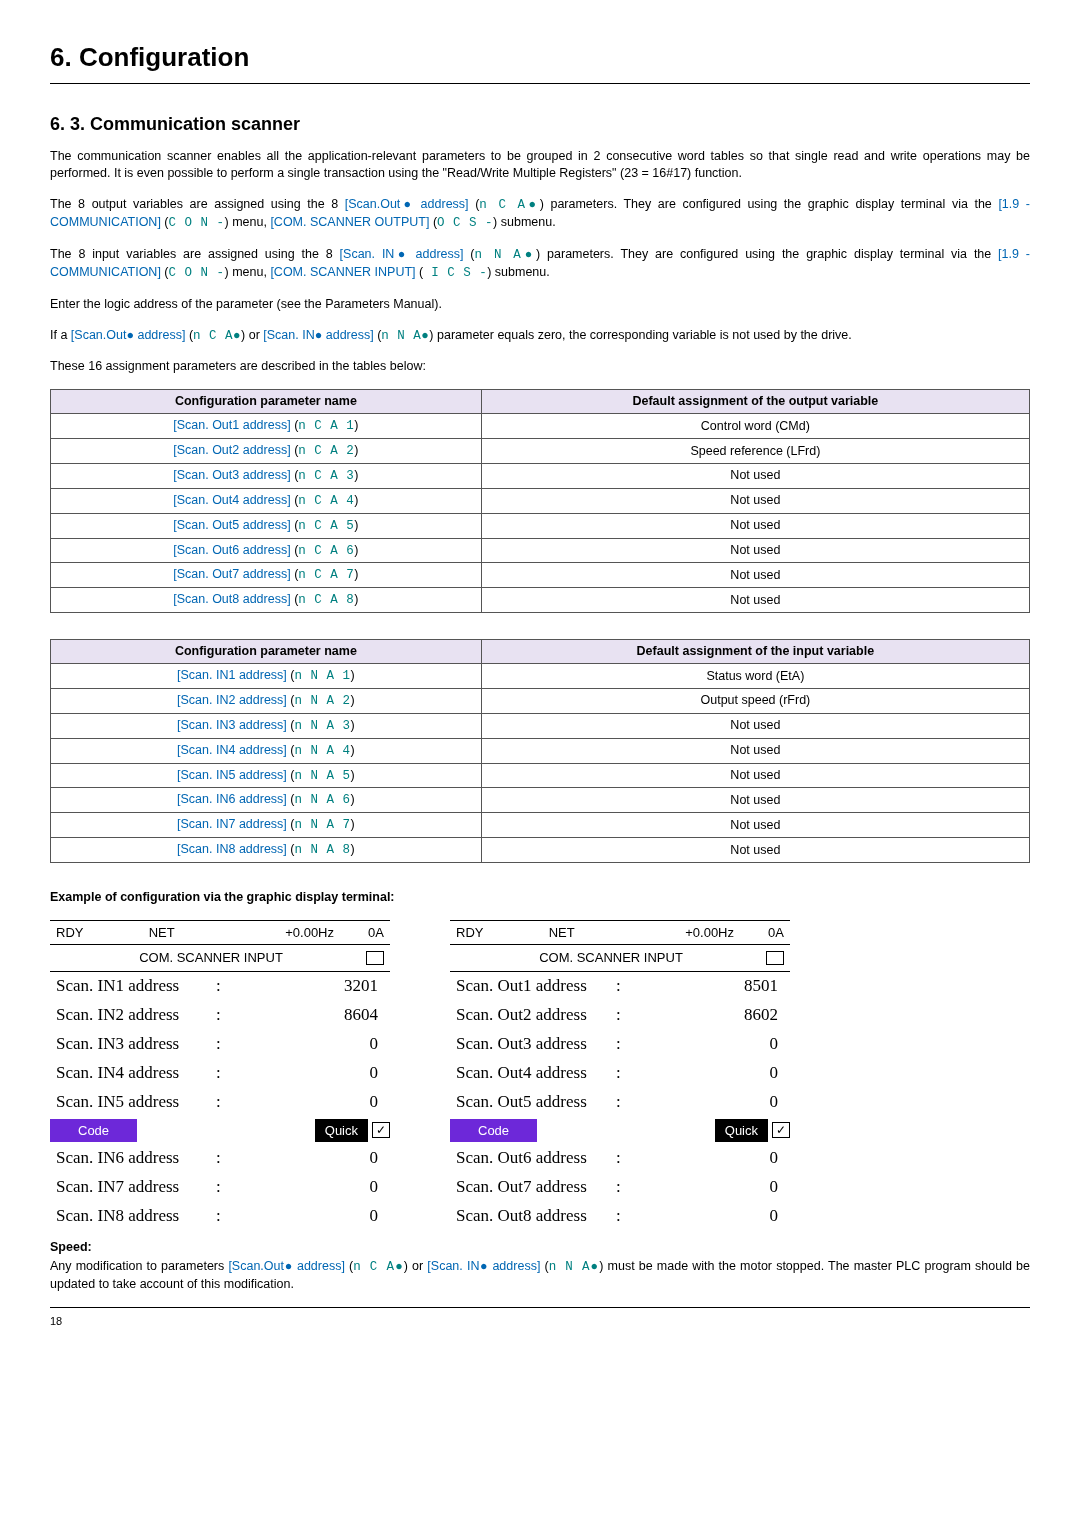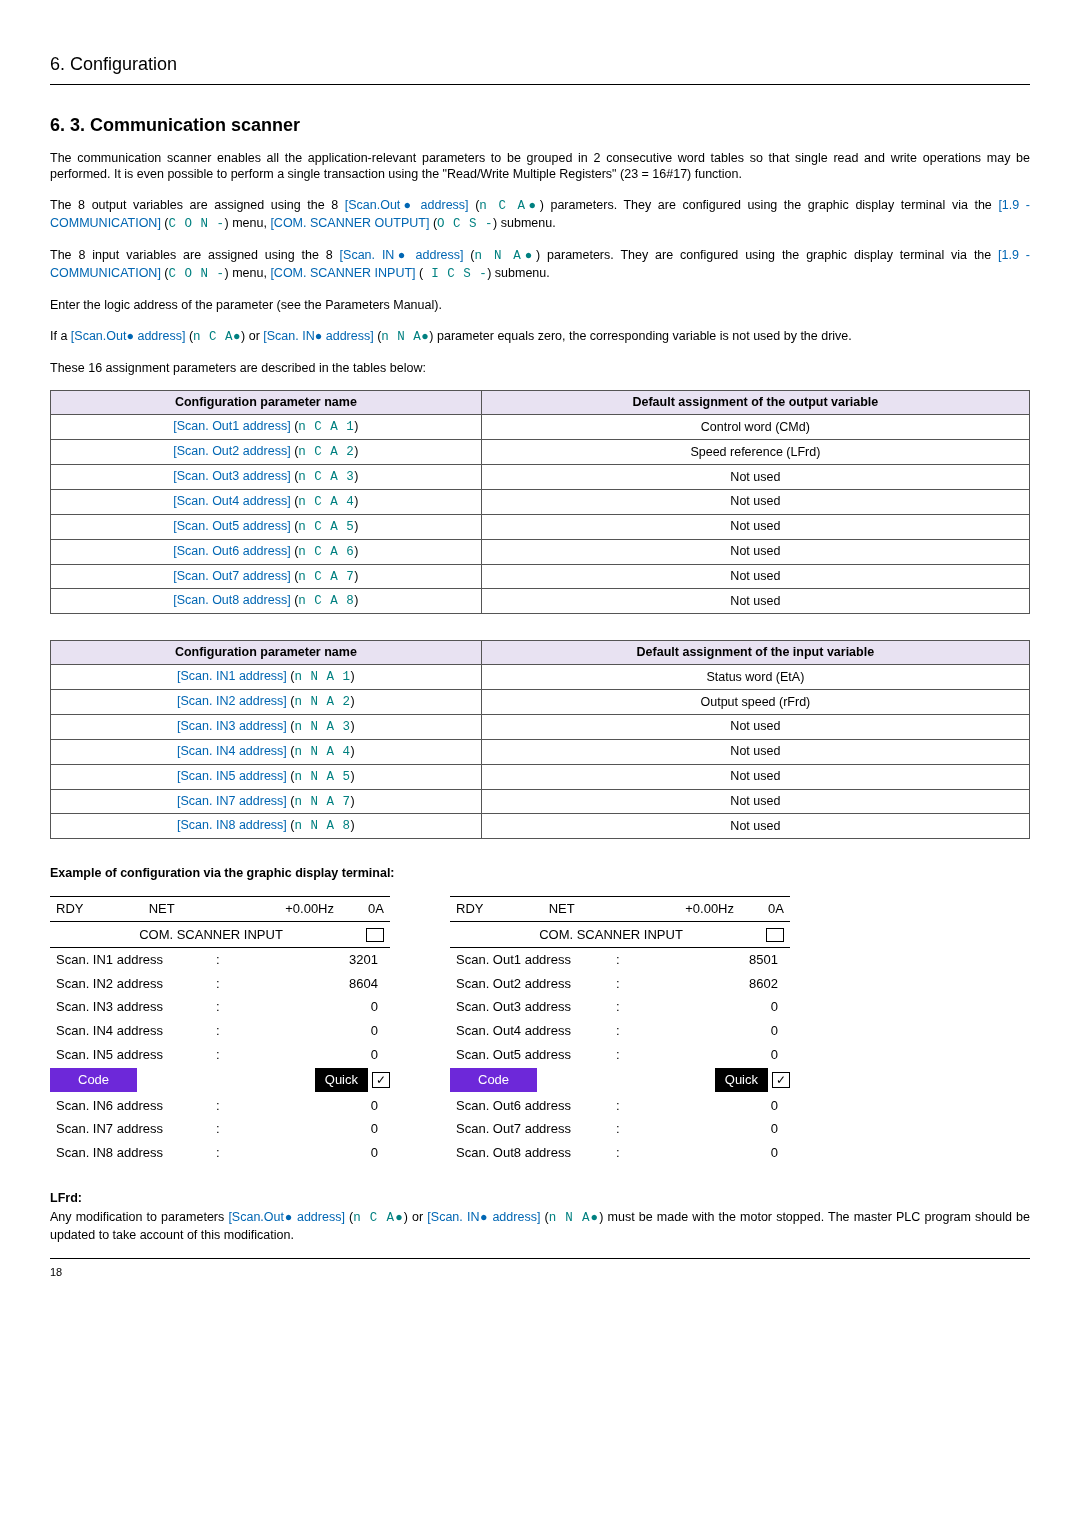--- a/index.html
+++ b/index.html
@@ -6,23 +6,23 @@
     font-family: Arial, Helvetica, sans-serif;
     width: 1080px;
     margin: 0;
     padding: 40px 50px 20px 50px;
     box-sizing: border-box;
     font-size: 12.5px;
     color: #000;
     line-height: 1.35;
   }
   h1 {
-    font-size: 18px;
-    font-weight: normal;
-    margin: 12px 0 8px 0;
+    font-size: 26px;
+    font-weight: bold;
+    margin: 0 0 8px 0;
   }
   .top-rule {
     border: none;
     border-top: 1px solid #000;
     margin: 0 0 28px 0;
   }
   h2 {
     font-size: 18px;
     font-weight: bold;
     margin: 0 0 12px 0;
@@ -46,21 +46,21 @@
     background: #e8e2f2;
     font-weight: bold;
   }
   .example-header {
     font-weight: bold;
     margin-bottom: 14px;
   }
   .terminals {
     display: flex;
     gap: 60px;
-    margin-bottom: 26px;
+    margin-bottom: 8px;
   }
   .term {
     width: 340px;
   }
   .term-top {
     display: flex;
     border-bottom: 1px solid #000;
     font-size: 13px;
     padding: 3px 6px;
   }
@@ -72,22 +72,23 @@
     padding: 4px 6px;
     font-size: 13px;
   }
   .term-title { flex: 1; text-align: center; }
   .term-box {
     width: 16px; height: 12px; border: 1px solid #000;
   }
   .term-row {
     display: flex;
     padding: 3px 6px;
-    font-size: 13px;
+    font-size: 17px;
     align-items: flex-end;
+    font-family: Liberation Serif, serif;
   }
   .term-row .label { width: 160px; }
   .term-row .sep { width: 20px; }
   .term-row .val { flex: 1; text-align: right; padding-right: 6px; }
   .term-footer {
     display: flex;
     align-items: center;
     padding: 0 0;
     font-size: 13px;
     margin: 2px 0;
@@ -207,20 +208,24 @@
       </tr>
       <tr>
         <td><span class="blue">[Scan. IN4 address]</span> (<span class="teal">n N A 4</span>)</td>
         <td>Not used</td>
       </tr>
       <tr>
         <td><span class="blue">[Scan. IN5 address]</span> (<span class="teal">n N A 5</span>)</td>
         <td>Not used</td>
       </tr>
       <tr>
+        <td><span class="blue">[Scan. IN6 address]</span> (<span class="teal">n N A 6</span>)</td>
+        <td>Not used</td>
+      </tr>
+      <tr>
         <td><span class="blue">[Scan. IN7 address]</span> (<span class="teal">n N A 7</span>)</td>
         <td>Not used</td>
       </tr>
       <tr>
         <td><span class="blue">[Scan. IN8 address]</span> (<span class="teal">n N A 8</span>)</td>
         <td>Not used</td>
       </tr>
     </tbody>
 </table>
 
@@ -349,19 +354,19 @@
         <div class="term-row">
           <div class="label">Scan. Out8 address</div>
           <div class="sep">:</div>
           <div class="val">0</div>
         </div>
       </div>
   </div>
 
 </div>
 
-<div class="note-title">LFrd:</div>
+<div class="note-title">Speed:</div>
 <p style="margin-bottom:6px">
   <span>Any modification to parameters </span><span class="blue">[Scan.Out● address]</span> (<span class="teal">n C A●</span><span>) or </span><span class="blue">[Scan. IN● address]</span> (<span class="teal">n N A●</span><span>) must be made with the motor stopped. The master PLC program should be updated to take account of this modification.</span>
 </p>
 
 <hr class="bottom-rule">
 <div class="page-num">18</div>
 
 </body></html>

